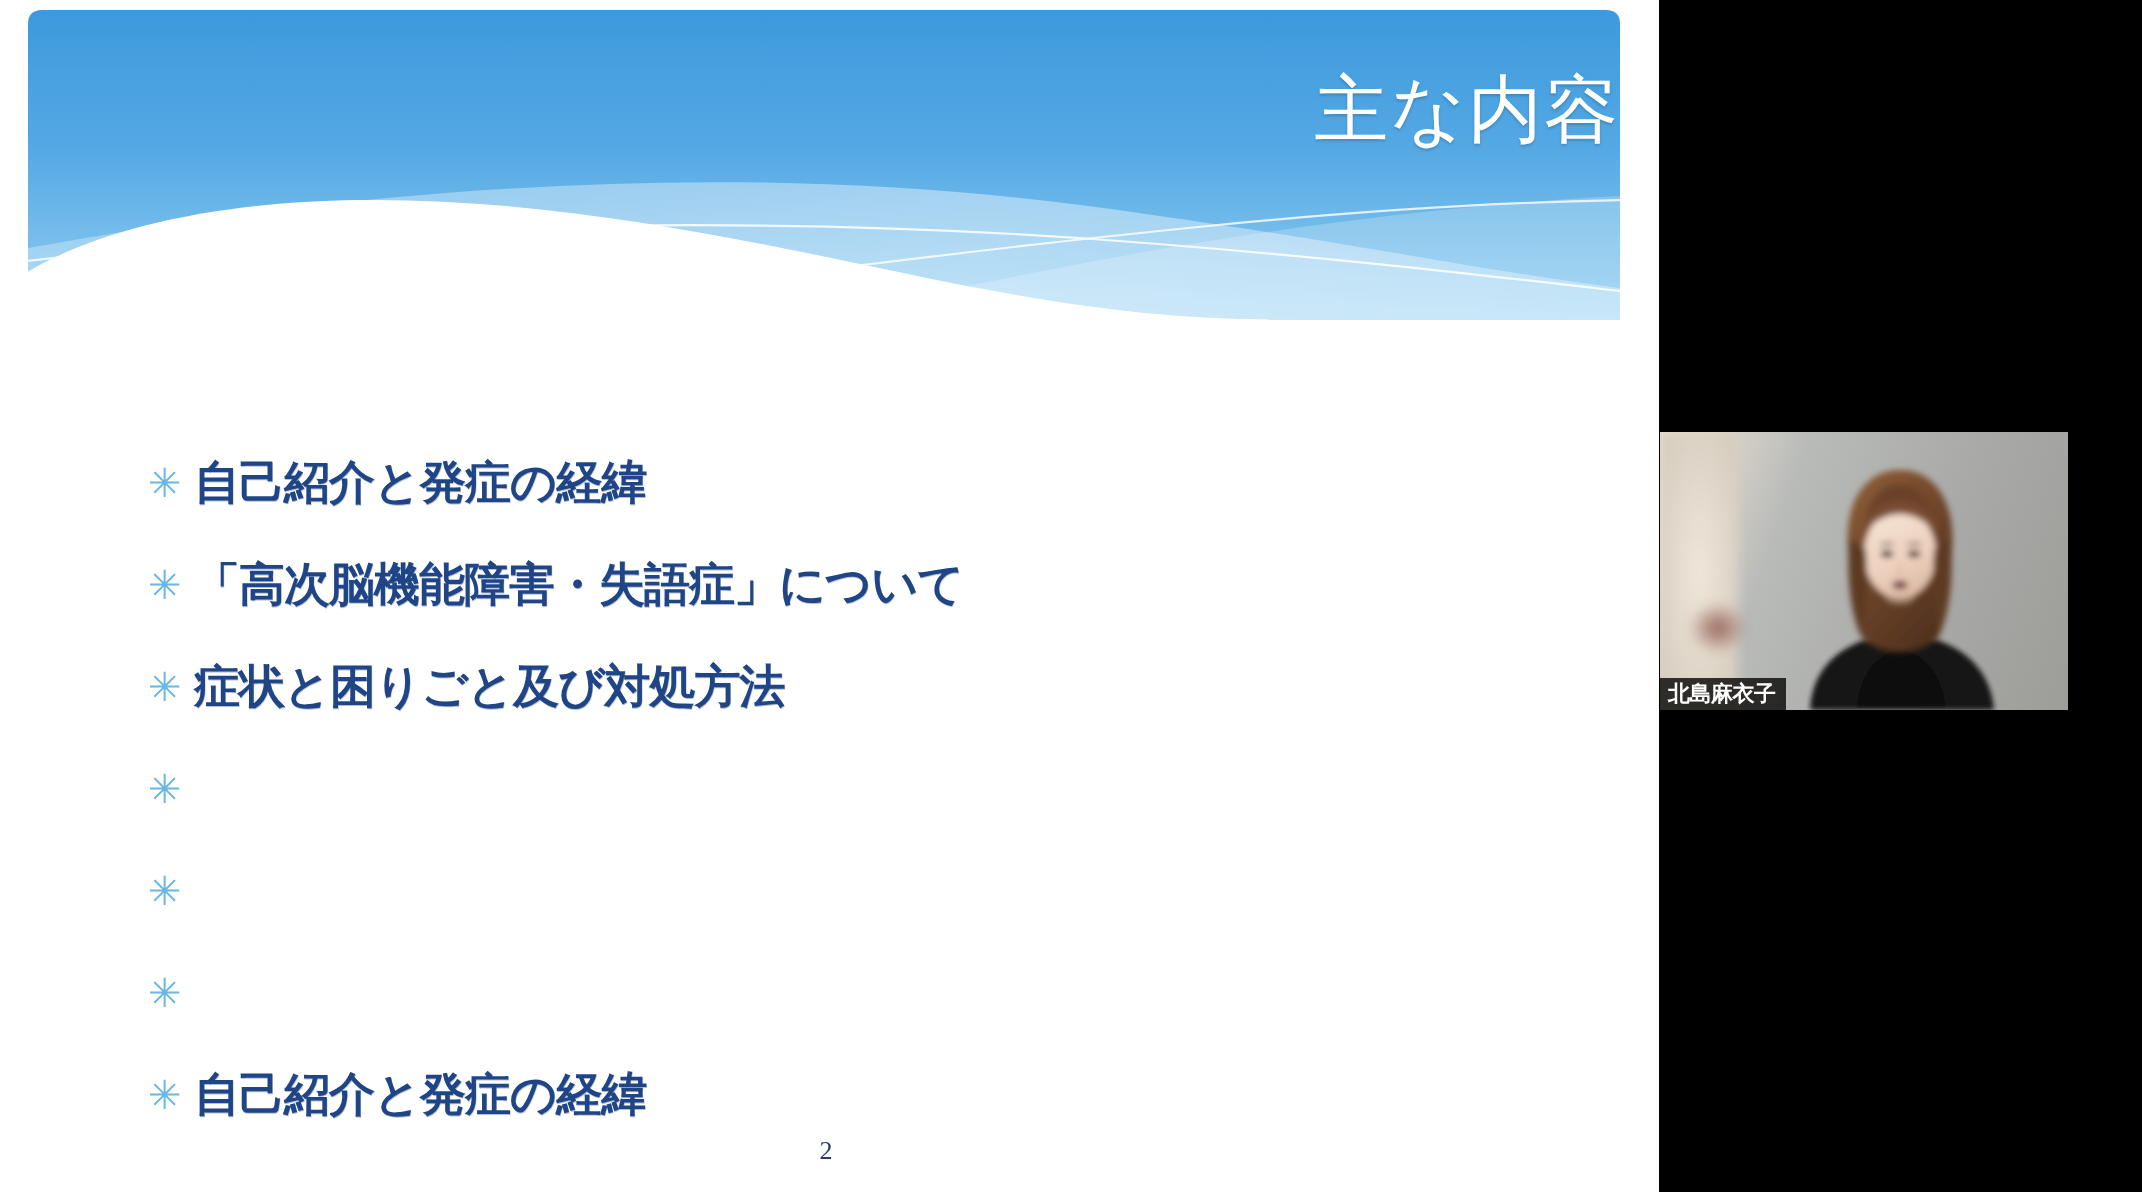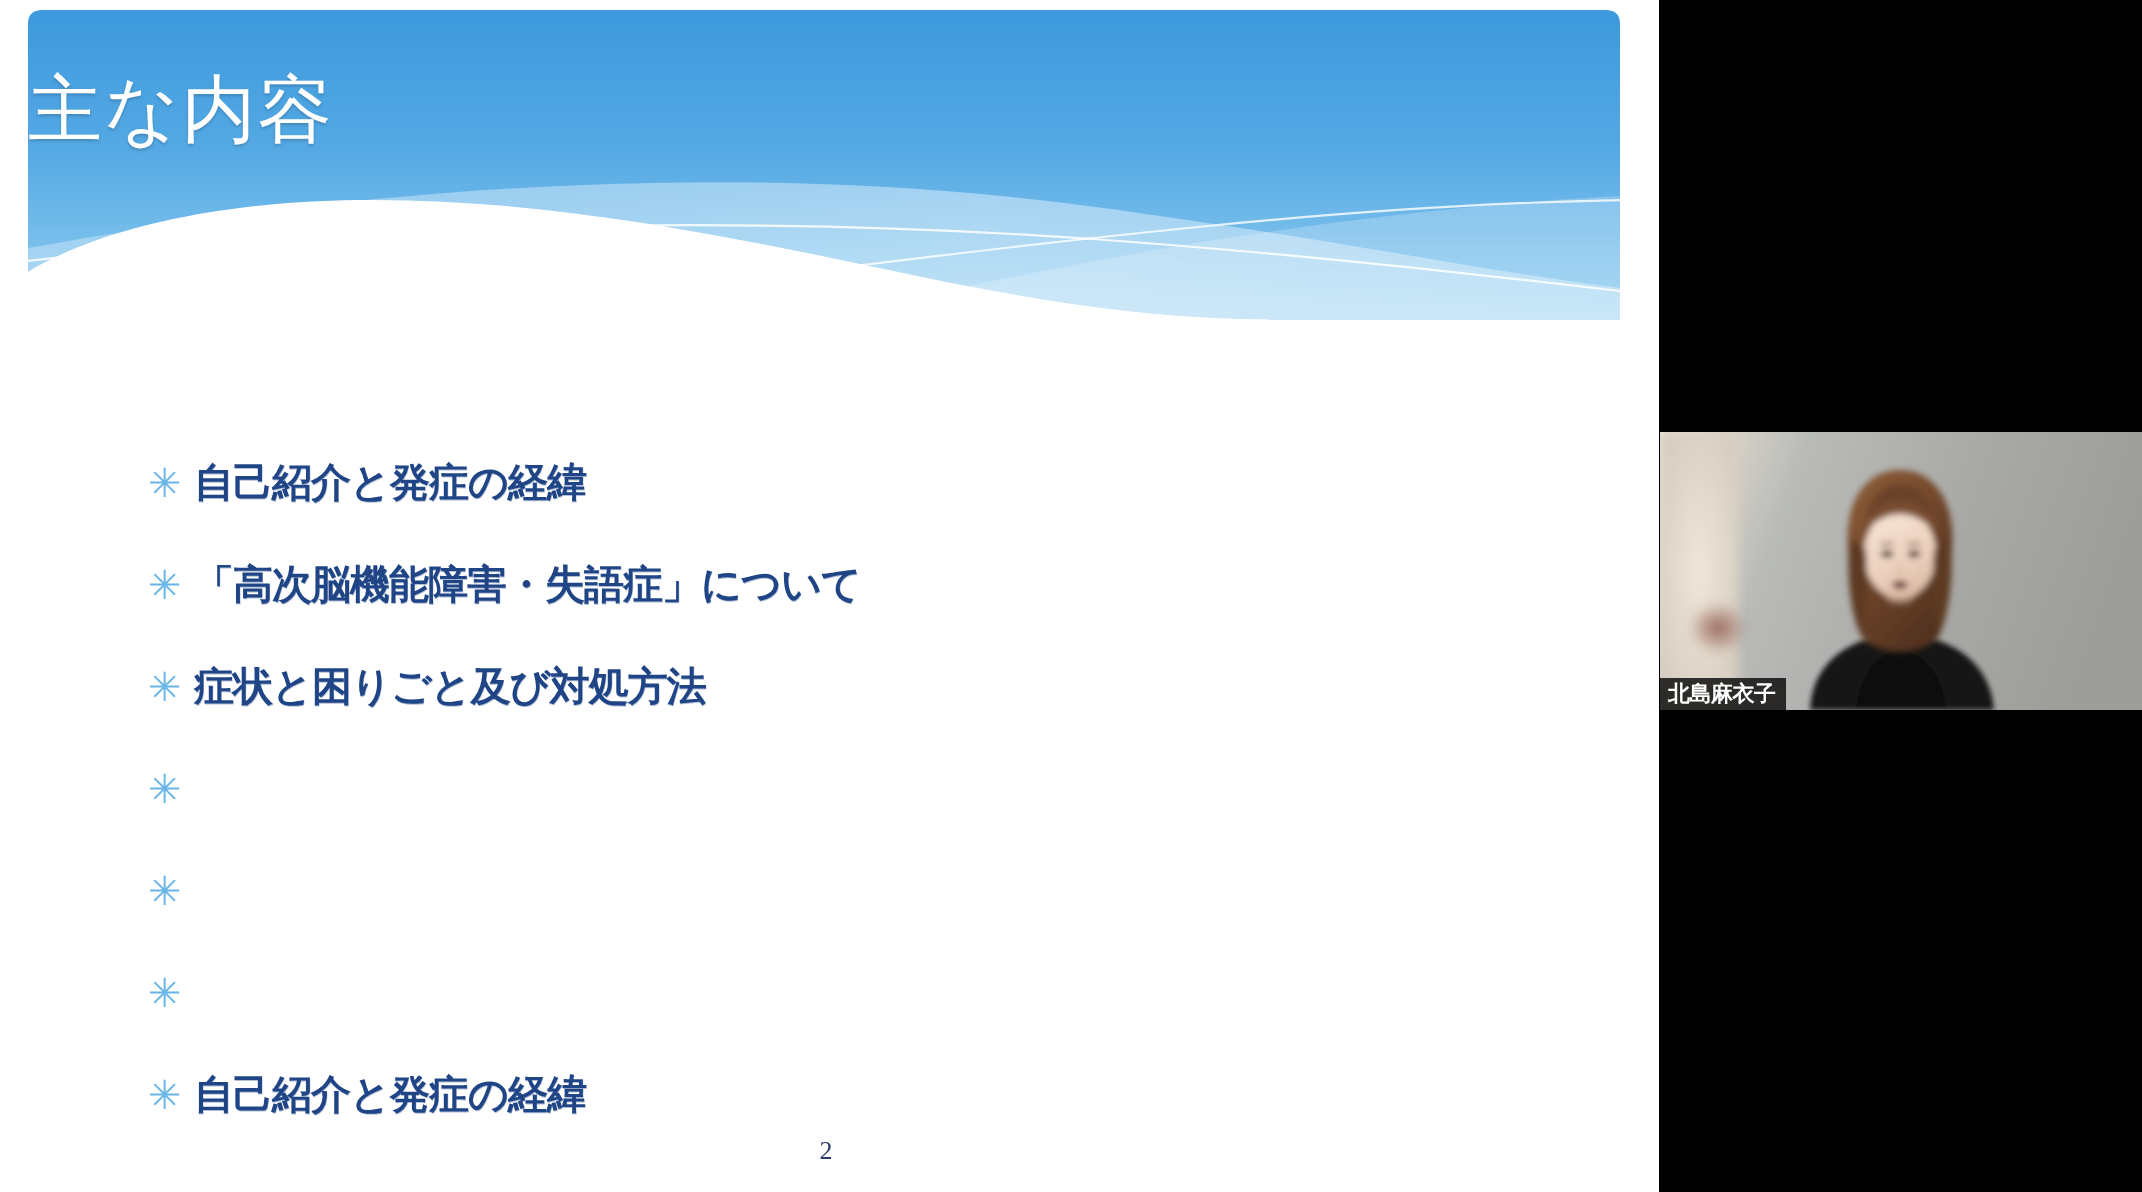--- a/index.html
+++ b/index.html
@@ -45,21 +45,21 @@
     display: block;
     width: 1592px;
     height: 310px;
   }
 
   #slide-title {
     position: absolute;
     left: 28px;
     top: 72px;
     width: 1592px;
-    text-align: left;
+    text-align: right;
     color: #ffffff;
     font-size: 74px;
     font-weight: 400;
     letter-spacing: 2px;
     line-height: 1.05;
     text-shadow: 0 2px 3px rgba(0,0,0,0.18);
     font-family: "Liberation Serif", "DejaVu Serif", serif;
   }
 
   
@@ -82,21 +82,21 @@
     color: #6ab6e8;
     font-size: 40px;
     line-height: 1;
     text-align: left;
     font-family: "DejaVu Sans", sans-serif;
   }
 
   .bullet-text {
     flex: 1 1 auto;
     color: #1f4586;
-    font-size: 40px;
+    font-size: 46px;
     font-weight: 700;
     line-height: 1.15;
     white-space: nowrap;
     letter-spacing: -1px;
     text-shadow: 0.5px 0.5px 0 rgba(31,69,134,0.35);
     font-family: "Liberation Serif", "DejaVu Serif", serif;
   }
 
   #slide-page-number {
     position: absolute;
@@ -116,21 +116,21 @@
     top: 0;
     width: 483px;
     height: 1192px;
     background: #000000;
   }
 
   #video-tile {
     position: absolute;
     left: 1px;
     top: 432px;
-    width: 482px;
+    width: 408px;
     height: 278px;
     overflow: hidden;
     background: #ec4899;
   }
 
   #video-frame {
     position: absolute;
     left: 0;
     top: 0;
     width: 482px;

